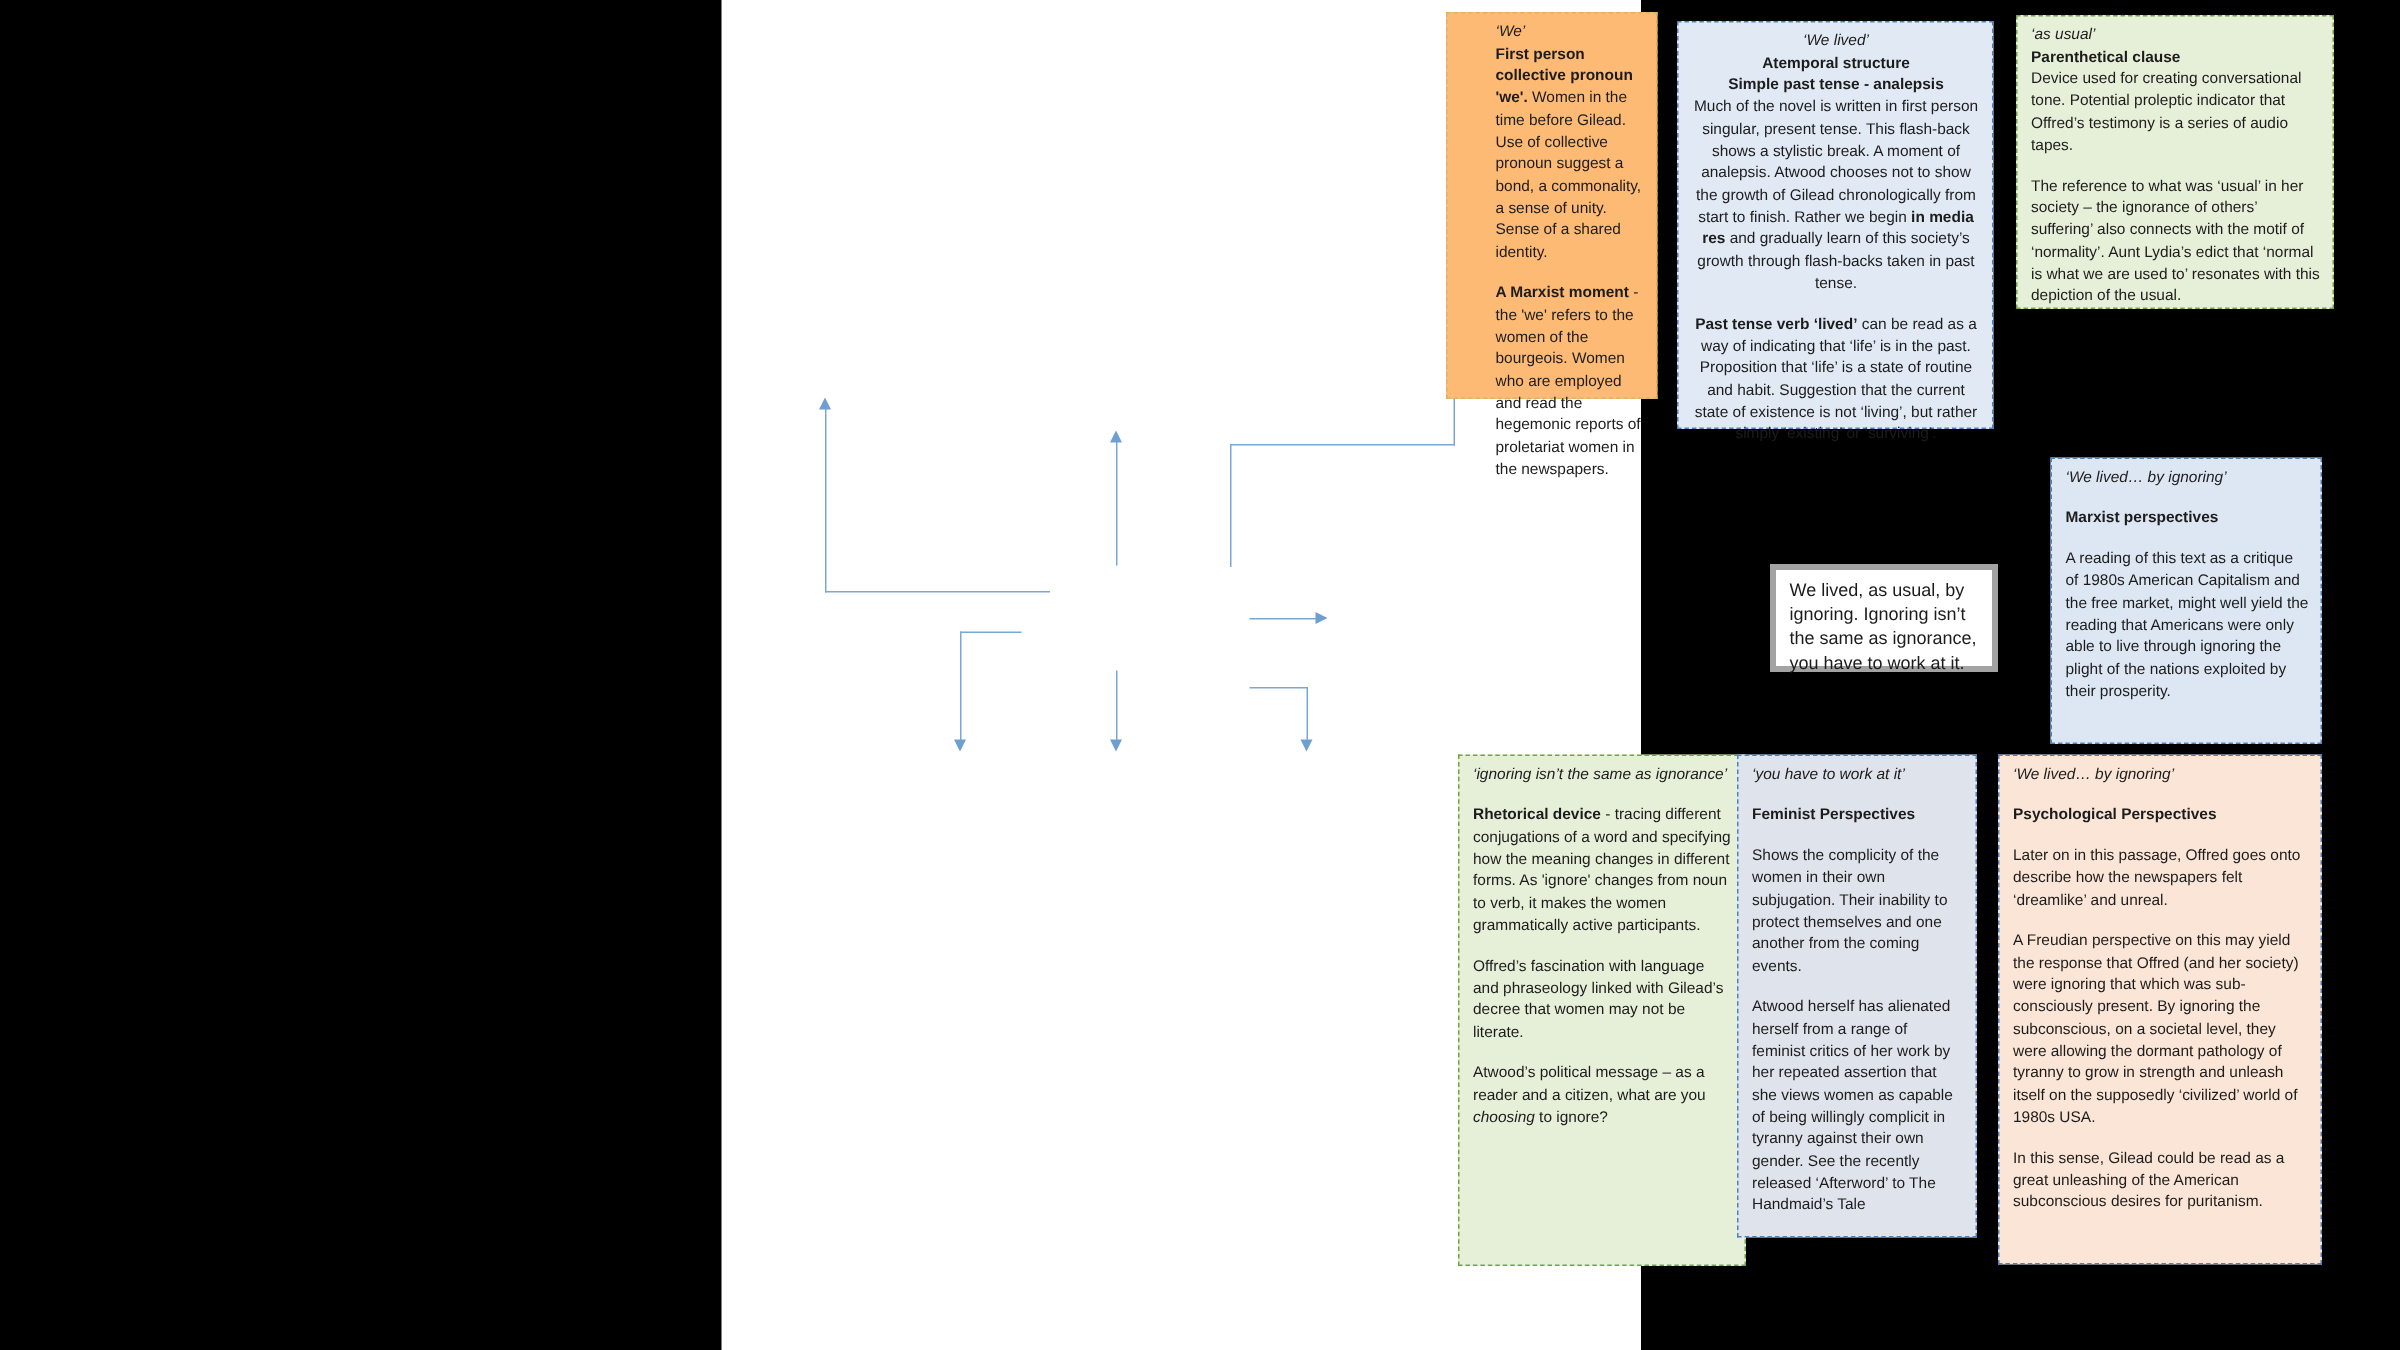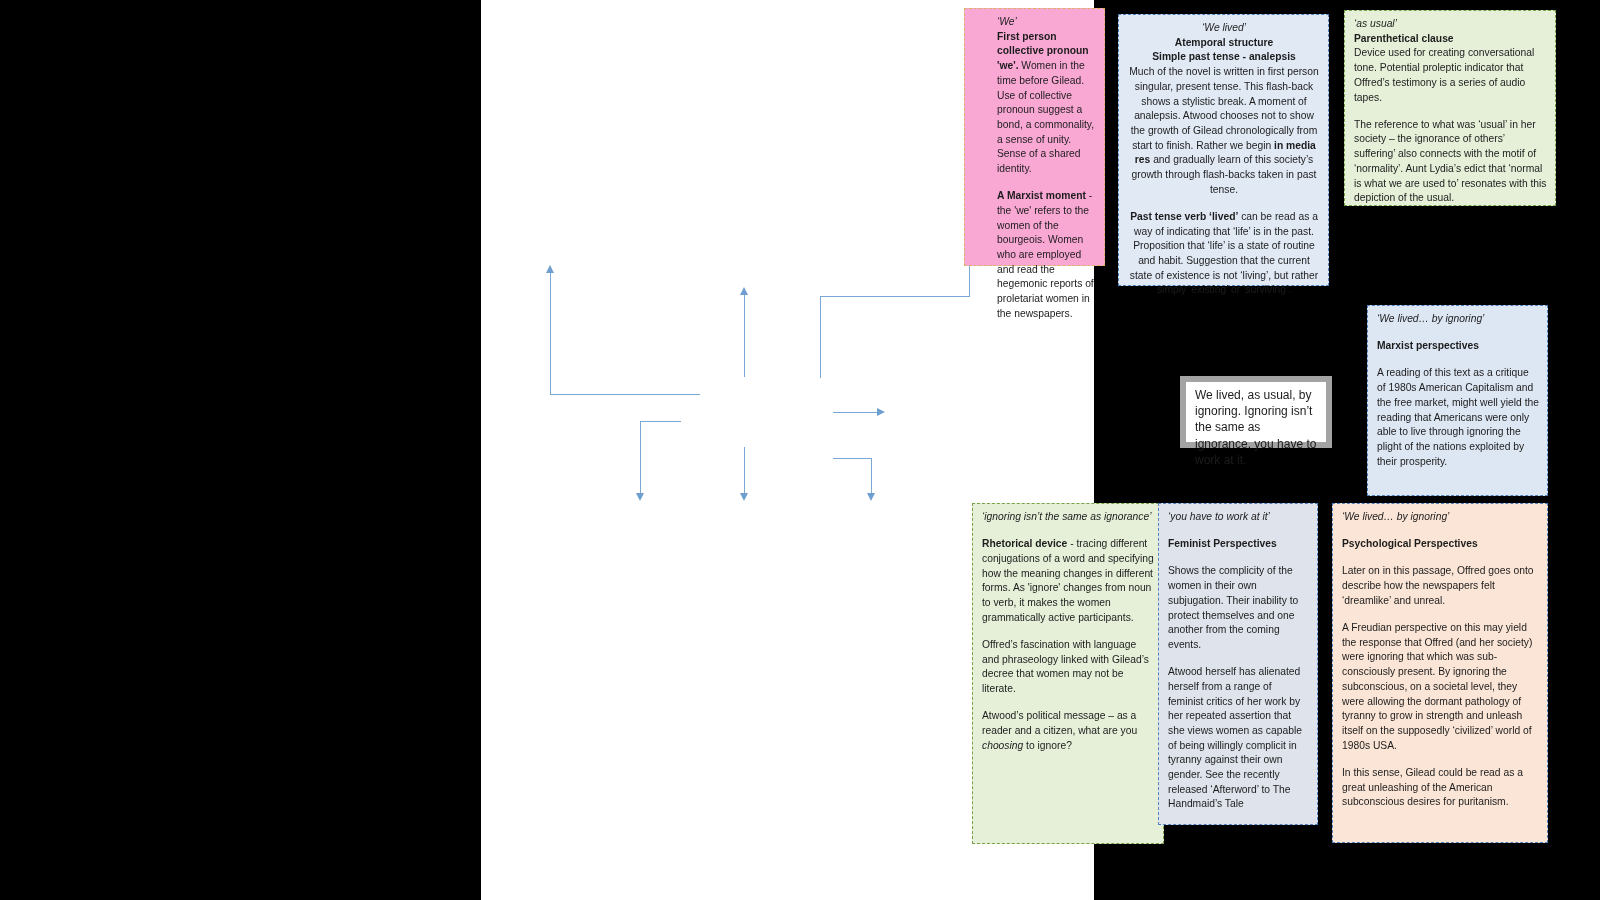--- a/index.html
+++ b/index.html
@@ -28,41 +28,41 @@
     line-height:14.7px;
     color:#1c1c1c;
     z-index:3;
   }
   .box p{margin:0 0 12.5px 0;}
   .box p:last-child{margin-bottom:0;}
   .hdr{font-style:italic;}
   b{font-weight:bold;}
   i{}
 
-  .b-cream{background:#f9a8d4;border-color:#d9b36a;padding-left:32px;}
+  .b-cream{background:#fdba74;border-color:#d9b36a;padding-left:32px;}
   .b-blue {background:#e1e9f5;border-color:#4f81bd;text-align:center;}
   .b-green{background:#e6f0d9;border-color:#77a146;}
   .b-gray {background:#dee3ec;border-color:#4f81bd;}
   .b-peach{background:#fbe5d6;border-color:#4f81bd;}
   .b-lav  {background:#dde6f3;border-color:#4f81bd;}
 
   
   #box-we        {left:483px;top:8px;  width:141px;height:258px;}
   #box-welived   {left:637px;top:14px; width:211px;height:272px;}
   #box-asusual   {left:863px;top:10px; width:212px;height:196px;}
   #box-marxist   {left:886px;top:305px;width:181px;height:191px;}
   #box-ignoring  {left:491px;top:503px;width:192px;height:341px;}
   #box-feminist  {left:677px;top:503px;width:160px;height:322px;}
   #box-psych     {left:851px;top:503px;width:216px;height:340px;}
 
   
   #quote{
     position:absolute;left:699px;top:376px;width:152px;height:72px;
     box-sizing:border-box;
-    background:#ffffff;border:6px solid #a3a3a3;
+    background:#ffffff;border:4px solid #a3a3a3;
     padding:5px 7px 4px 9px;
     font-size:12px;line-height:16.2px;color:#1c1c1c;
     z-index:6;
   }
 
   
   .ln{position:absolute;background:#7ba7d4;z-index:2;}
   .lnh{height:1.4px;}
   .lnv{width:1.4px;}
   .arr{position:absolute;width:0;height:0;z-index:2;}

